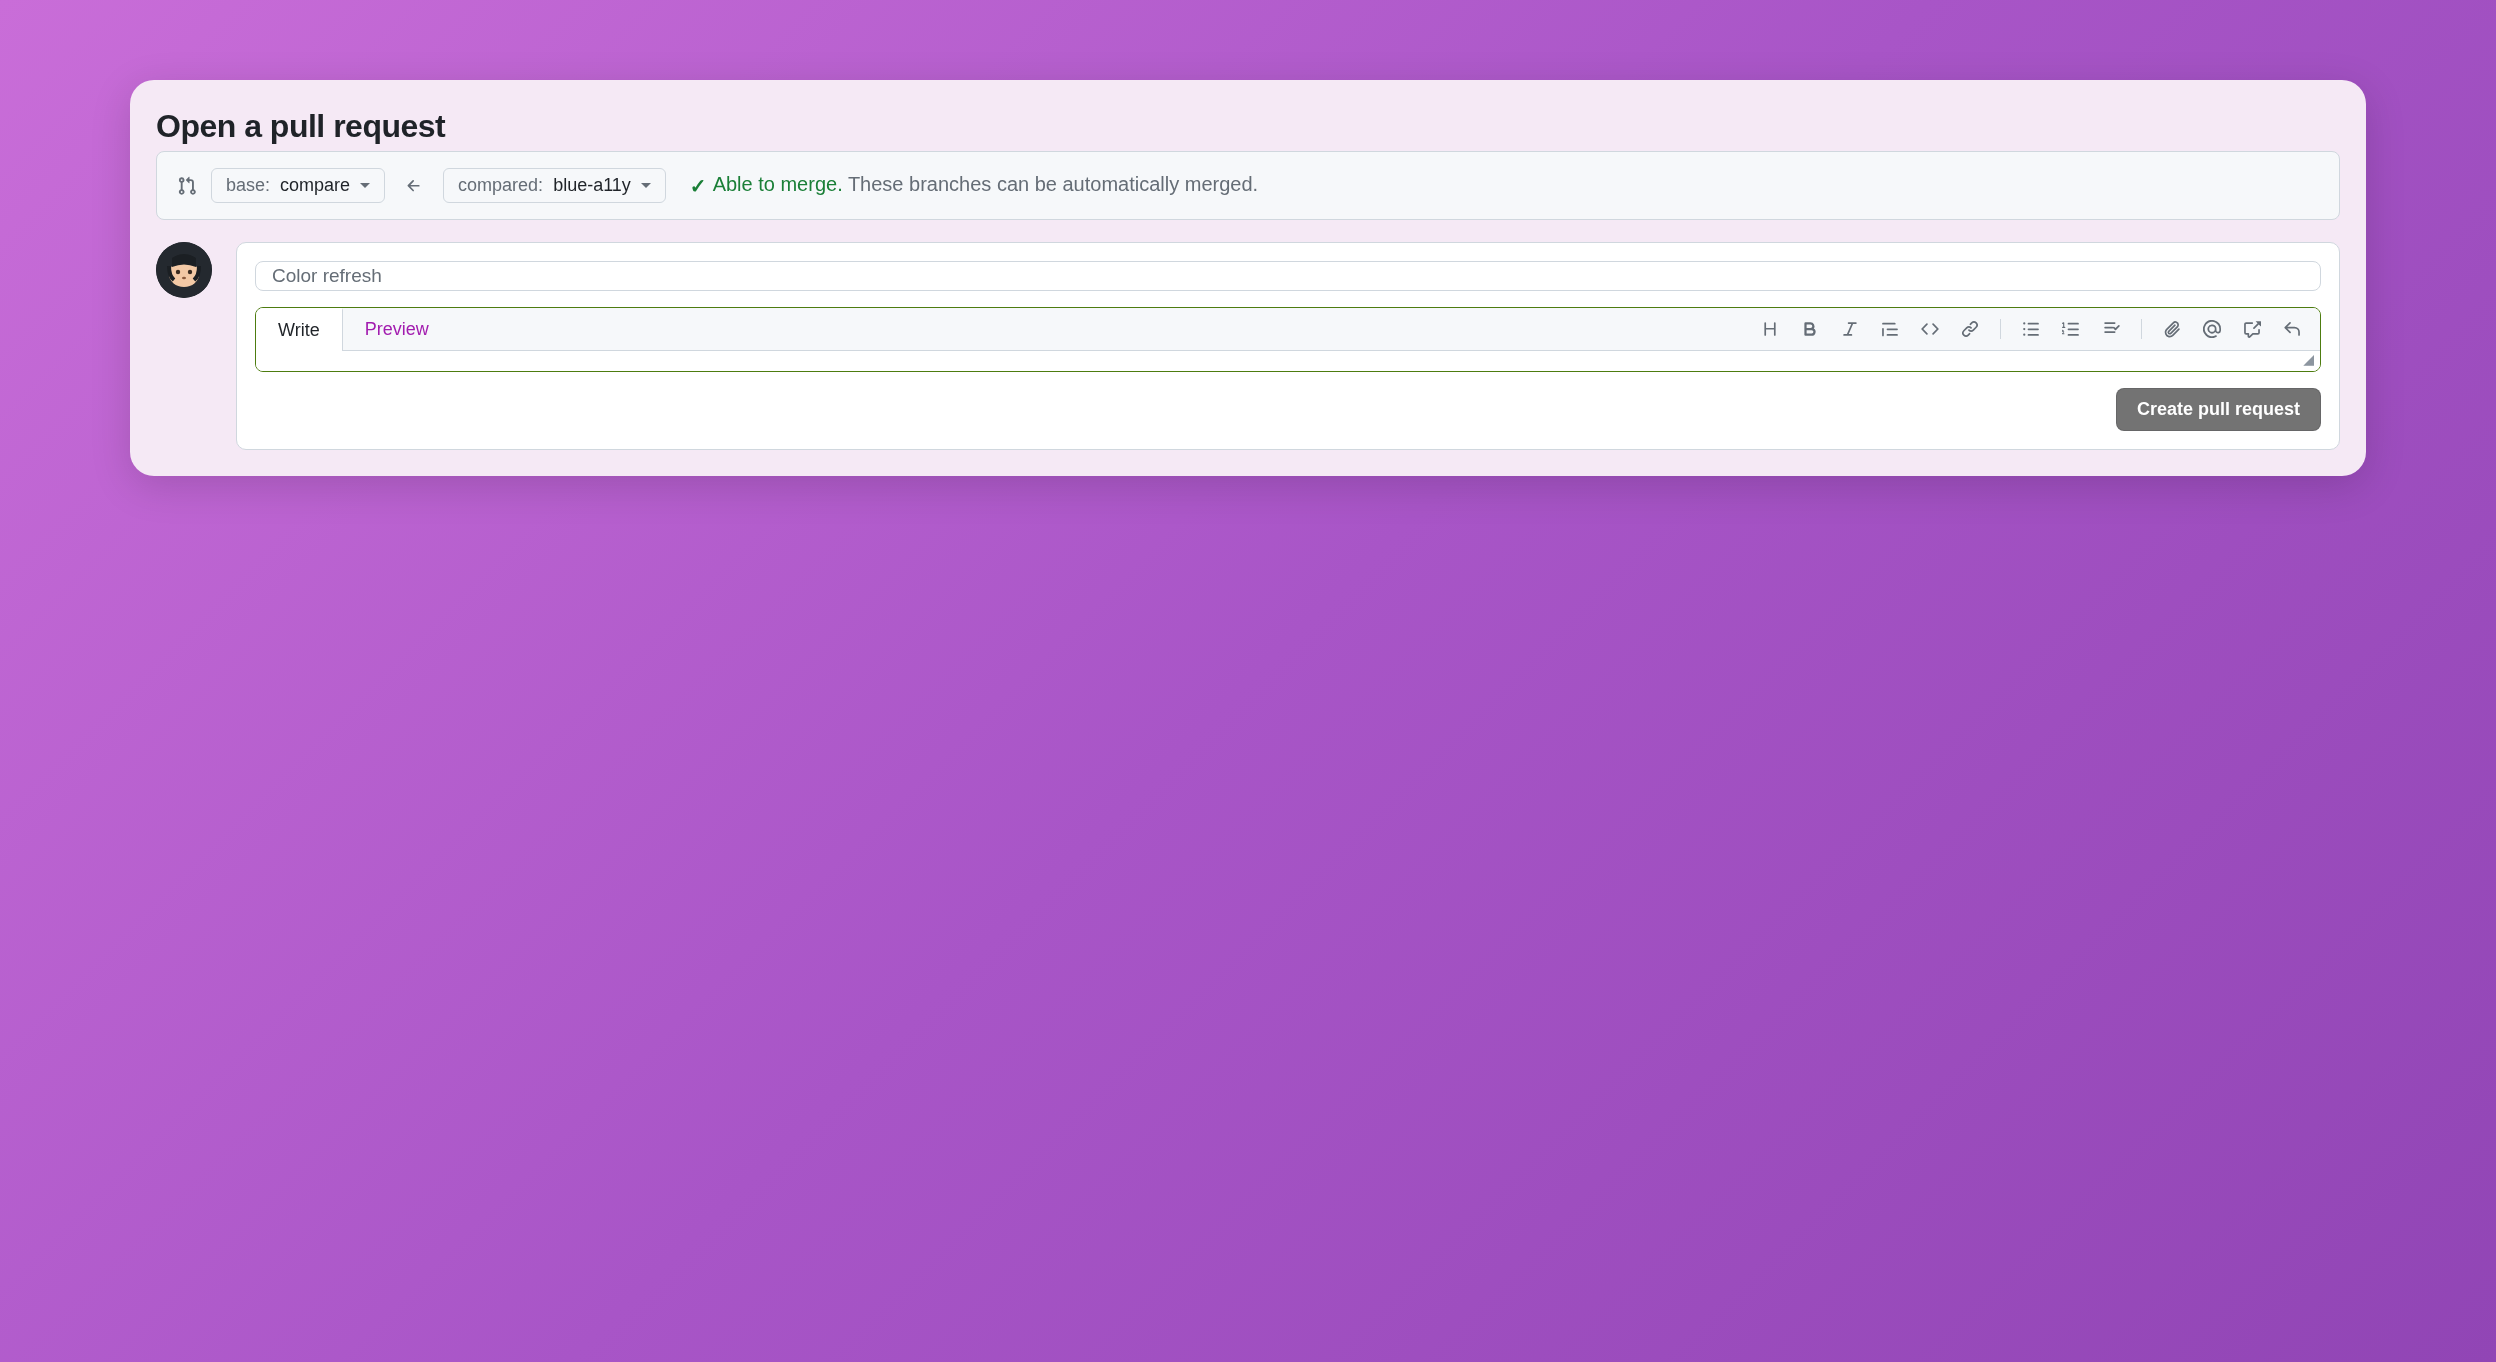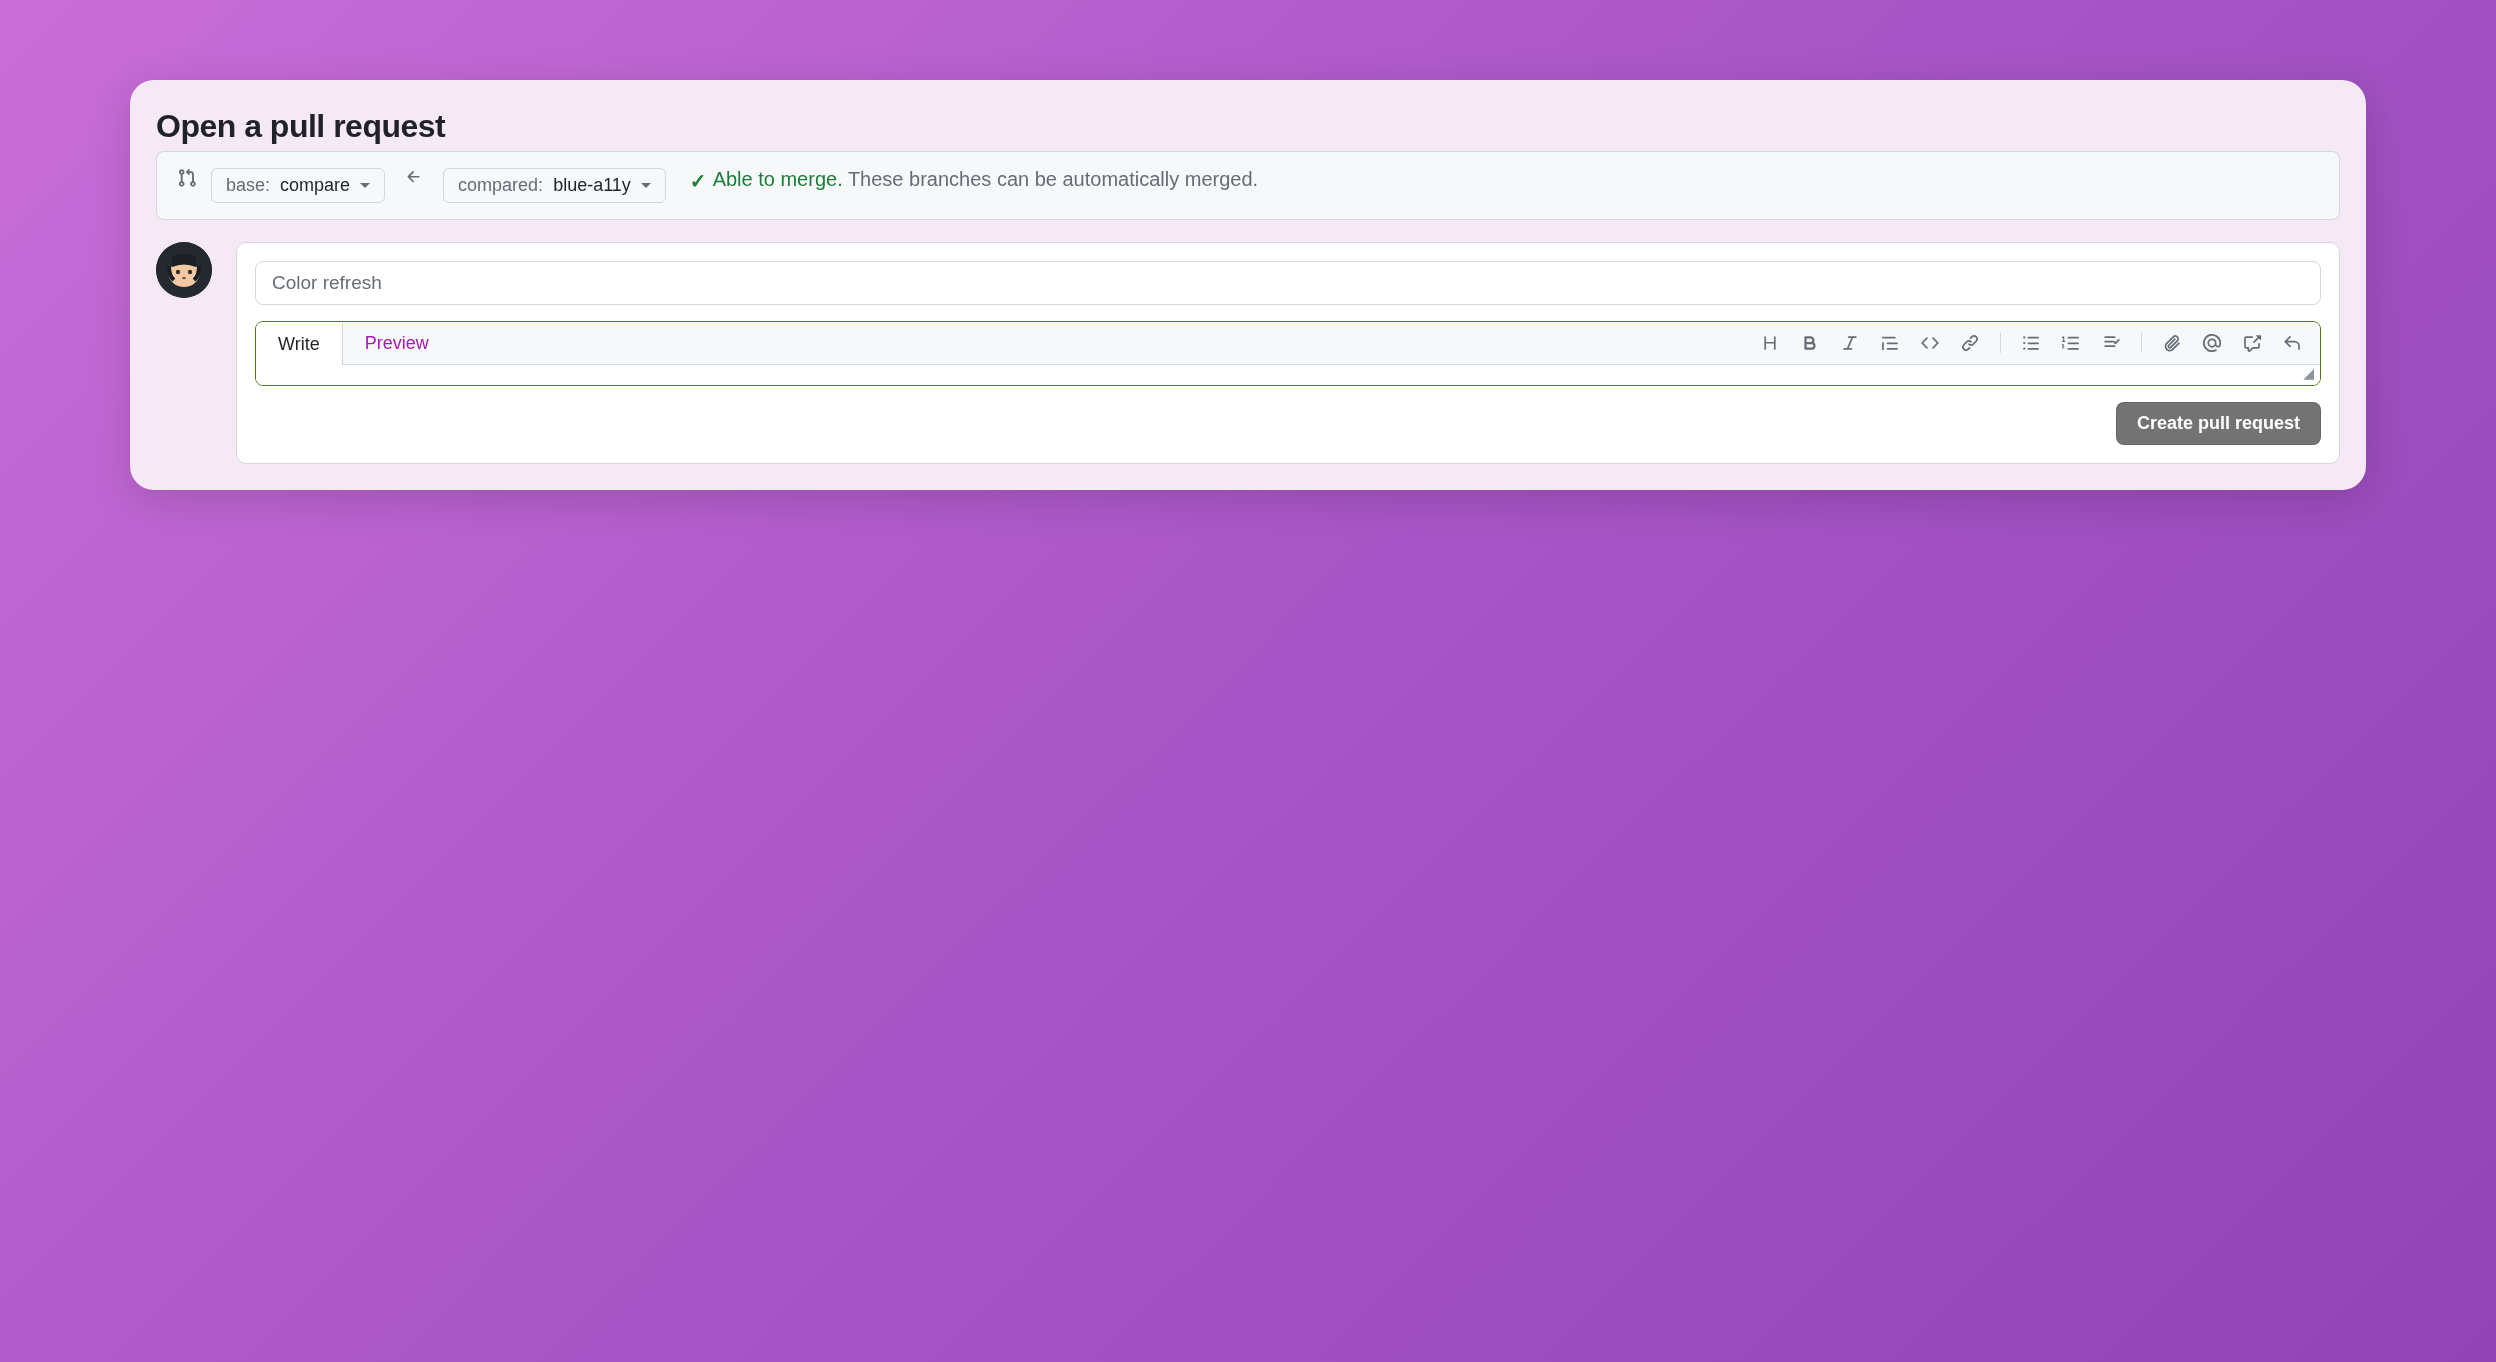--- a/index.html
+++ b/index.html
@@ -30,21 +30,21 @@
     .page-subtitle a {
       color: #0969da;
       text-decoration: none;
     }
     .compare-bar {
       background: #f6f8fa;
       border: 1px solid #d0d7de;
       border-radius: 8px;
       padding: 16px 20px;
       display: flex;
-      align-items: flex-start;
+      align-items: center;
       gap: 14px;
       margin-bottom: 22px;
     }
     .pr-icon { color: #656d76; display: inline-flex; }
     .branch-select {
       background: #f6f8fa;
       border: 1px solid #d0d7de;
       border-radius: 6px;
       padding: 6px 14px;
       font-size: 18px;
@@ -76,21 +76,21 @@
       flex: 1;
       background: #ffffff;
       border: 1px solid #d0d7de;
       border-radius: 10px;
       padding: 18px 18px 18px 18px;
     }
     .title-input {
       width: 100%;
       border: 1px solid #d0d7de;
       border-radius: 8px;
-      padding: 10px 16px;
+      padding: 3px 16px;
       font-size: 19px;
       color: #656d76;
       background: #fff;
       margin-bottom: 16px;
     }
     .editor {
       border: 1px solid #4d7c0f;
       border-radius: 8px;
       overflow: hidden;
     }

